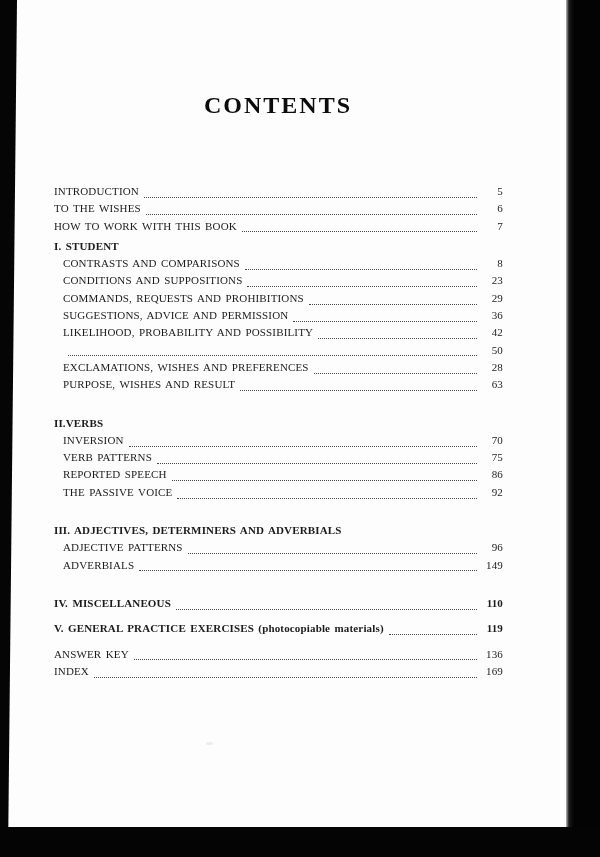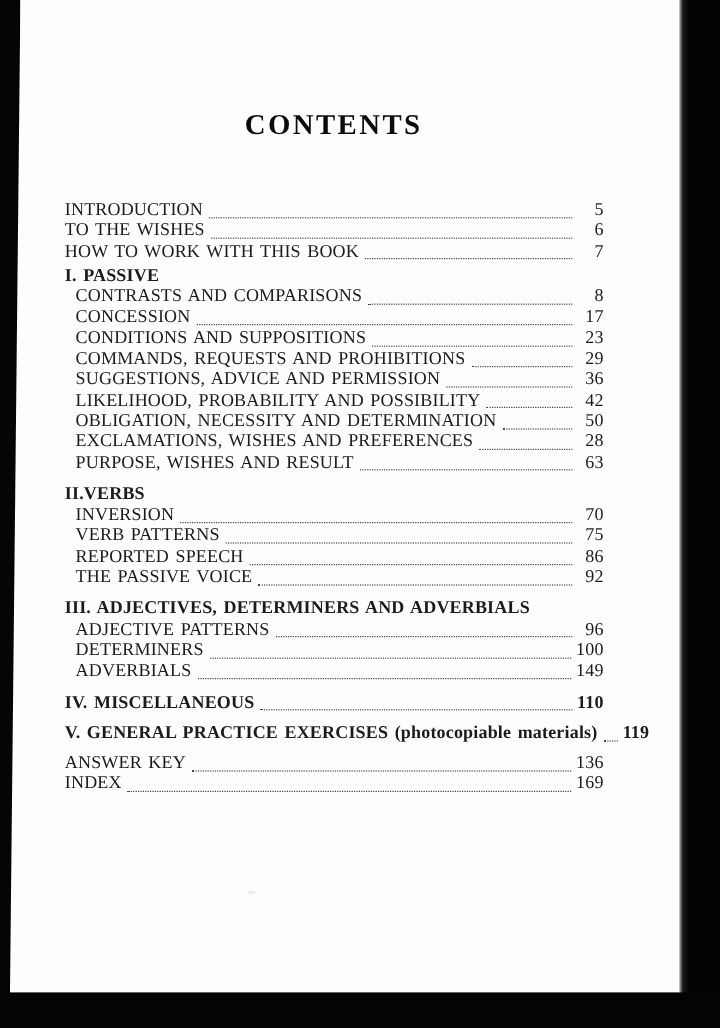--- a/index.html
+++ b/index.html
@@ -36,41 +36,41 @@
   
   .title {
     position: absolute; top: 56px; left: 0; width: 556px;
     text-align: center;
     font-size: 24px; font-weight: bold; letter-spacing: 2px;
     color: #0c0c0c;
     margin-top: 36px;
   }
   
   .toc {
-    position: absolute; left: 54px; top: 167px; width: 449px;
-    font-size: 15px;
+    position: absolute; left: 54px; top: 183px; width: 449px;
+    font-size: 11px;
   }
   .trow {
     display: flex; align-items: baseline;
     line-height: 17.3px; height: 17.3px;
     letter-spacing: 0.15px; word-spacing: 1.5px;
     white-space: nowrap;
   }
   .trow .lbl { flex: 0 0 auto; }
   .trow .leader {
     flex: 1 1 auto; min-width: 12px;
     border-bottom: 1.6px dotted #454545;
     margin: 0 4px 2.5px 5px;
     align-self: flex-end;
   }
   .trow .pnum { flex: 0 0 auto; min-width: 22px; text-align: right; }
   .trow.sub { padding-left: 9px; }
   .trow.bold { font-weight: bold; }
   .gap3 { margin-top: 3px; }
-  .gap5 { margin-top: 9px; font-family: Liberation Serif, serif; }
+  .gap5 { margin-top: 21px; font-family: Liberation Serif, serif; }
   .gap8 { margin-top: 8px; }
 </style>
 </head>
 <body>
 
 <div class="scan">
   <div class="title">CONTENTS</div>
   <div class="toc" id="toc-list">
       <div class="trow">
         <span class="lbl">INTRODUCTION</span>
@@ -81,31 +81,26 @@
         <span class="lbl">TO THE WISHES</span>
         <span class="leader"></span>
         <span class="pnum">6</span>
       </div>
       <div class="trow">
         <span class="lbl">HOW TO WORK WITH THIS BOOK</span>
         <span class="leader"></span>
         <span class="pnum">7</span>
       </div>
       <div class="trow bold gap3">
-        <span class="lbl">I. PASSIVE</span>
+        <span class="lbl">I. STUDENT</span>
       </div>
       <div class="trow sub">
         <span class="lbl">CONTRASTS AND COMPARISONS</span>
         <span class="leader"></span>
         <span class="pnum">8</span>
-      </div>
-      <div class="trow sub">
-        <span class="lbl">CONCESSION</span>
-        <span class="leader"></span>
-        <span class="pnum">17</span>
       </div>
       <div class="trow sub">
         <span class="lbl">CONDITIONS AND SUPPOSITIONS</span>
         <span class="leader"></span>
         <span class="pnum">23</span>
       </div>
       <div class="trow sub">
         <span class="lbl">COMMANDS, REQUESTS AND PROHIBITIONS</span>
         <span class="leader"></span>
         <span class="pnum">29</span>
@@ -114,21 +109,20 @@
         <span class="lbl">SUGGESTIONS, ADVICE AND PERMISSION</span>
         <span class="leader"></span>
         <span class="pnum">36</span>
       </div>
       <div class="trow sub">
         <span class="lbl">LIKELIHOOD, PROBABILITY AND POSSIBILITY</span>
         <span class="leader"></span>
         <span class="pnum">42</span>
       </div>
       <div class="trow sub">
-        <span class="lbl">OBLIGATION, NECESSITY AND DETERMINATION</span>
         <span class="leader"></span>
         <span class="pnum">50</span>
       </div>
       <div class="trow sub">
         <span class="lbl">EXCLAMATIONS, WISHES AND PREFERENCES</span>
         <span class="leader"></span>
         <span class="pnum">28</span>
       </div>
       <div class="trow sub">
         <span class="lbl">PURPOSE, WISHES AND RESULT</span>
@@ -160,25 +154,20 @@
       </div>
       <div class="trow bold gap5">
         <span class="lbl">III. ADJECTIVES, DETERMINERS AND ADVERBIALS</span>
       </div>
       <div class="trow sub">
         <span class="lbl">ADJECTIVE PATTERNS</span>
         <span class="leader"></span>
         <span class="pnum">96</span>
       </div>
       <div class="trow sub">
-        <span class="lbl">DETERMINERS</span>
-        <span class="leader"></span>
-        <span class="pnum">100</span>
-      </div>
-      <div class="trow sub">
         <span class="lbl">ADVERBIALS</span>
         <span class="leader"></span>
         <span class="pnum">149</span>
       </div>
       <div class="trow bold gap5">
         <span class="lbl">IV. MISCELLANEOUS</span>
         <span class="leader"></span>
         <span class="pnum">110</span>
       </div>
       <div class="trow bold gap8">

